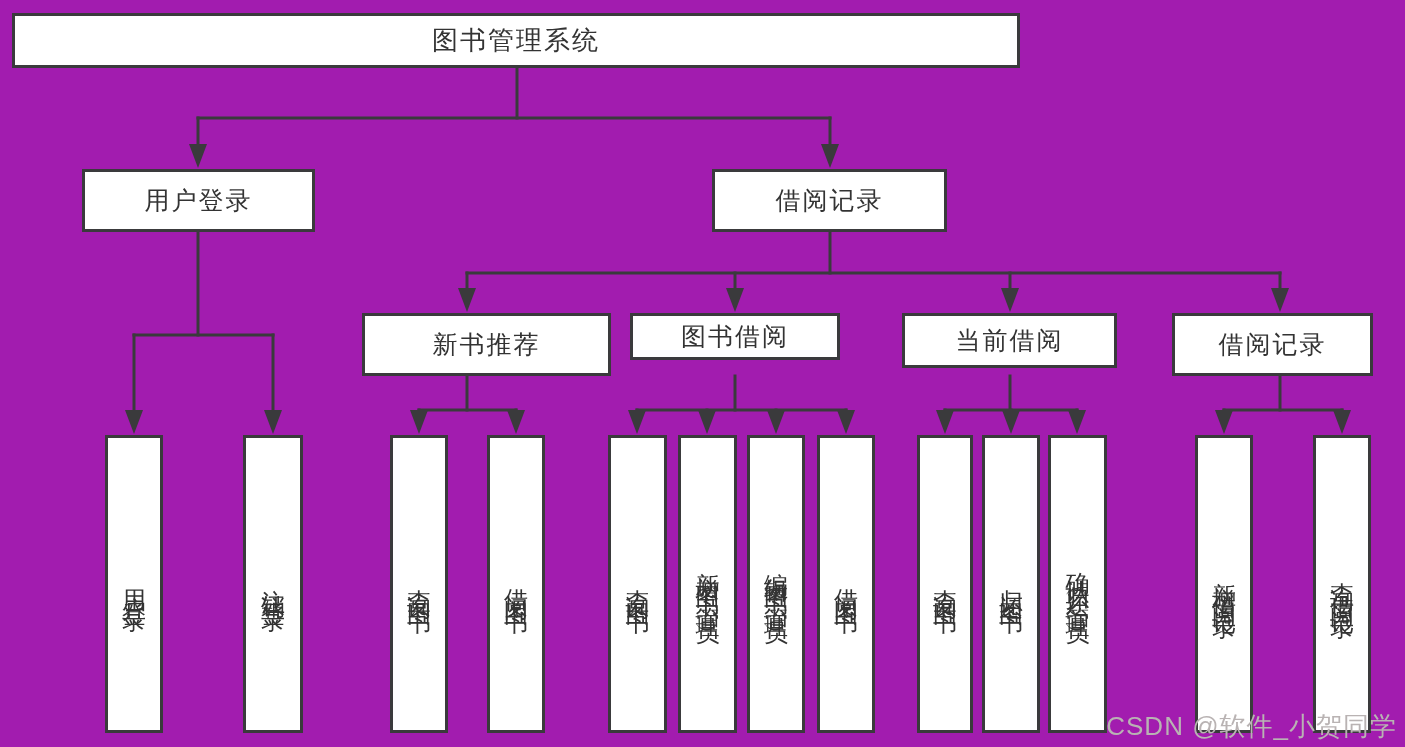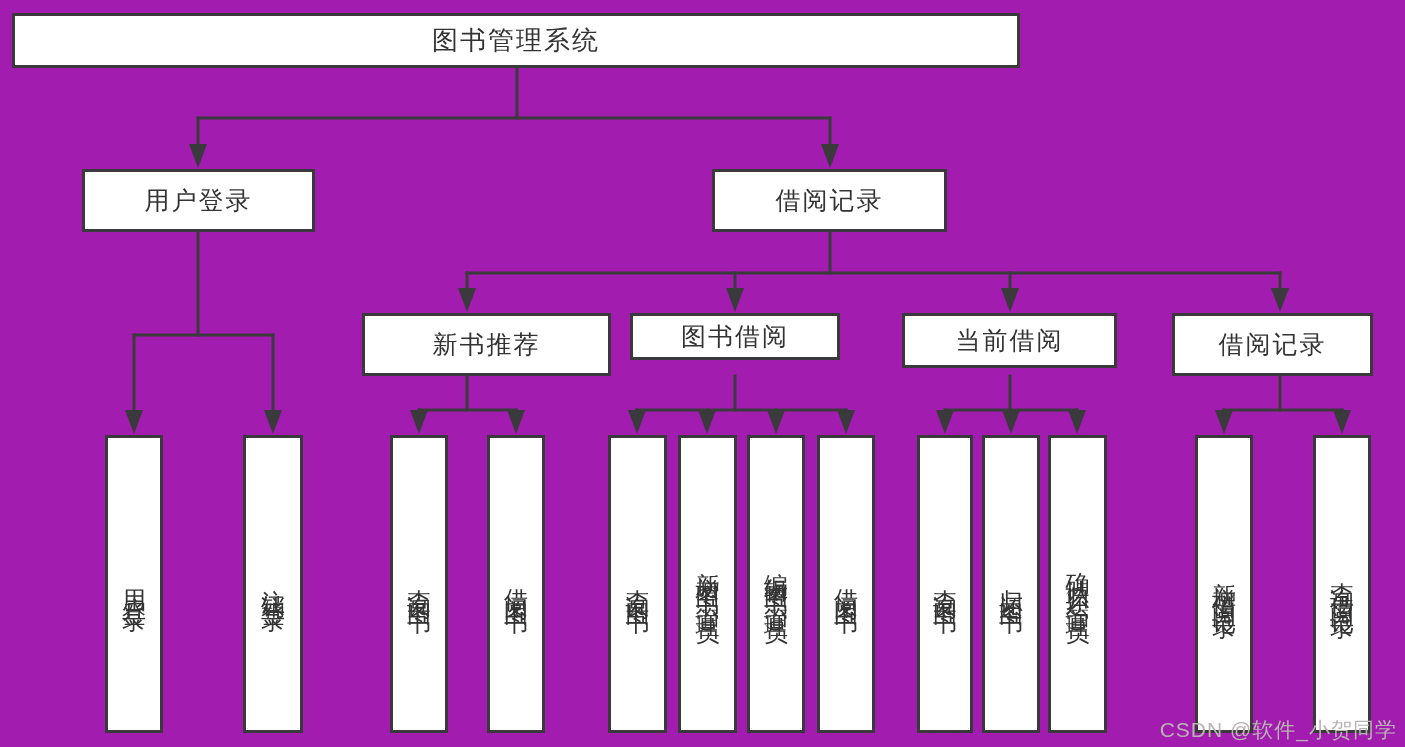--- a/index.html
+++ b/index.html
@@ -63,21 +63,21 @@
     stroke:#3a3a3c;
     stroke-width:3;
     fill:none;
     stroke-linecap:square;
   }
   .connectors polygon { fill:#3a3a3c; }
   .watermark {
     position:absolute;
     right:8px;
     bottom:3px;
-    font-size:21px;
+    font-size:26px;
     letter-spacing:1px;
     color:#b9b3b3;
     white-space:nowrap;
   }
 </style>
 </head>
 <body>
 
 <div class="stage">
 

